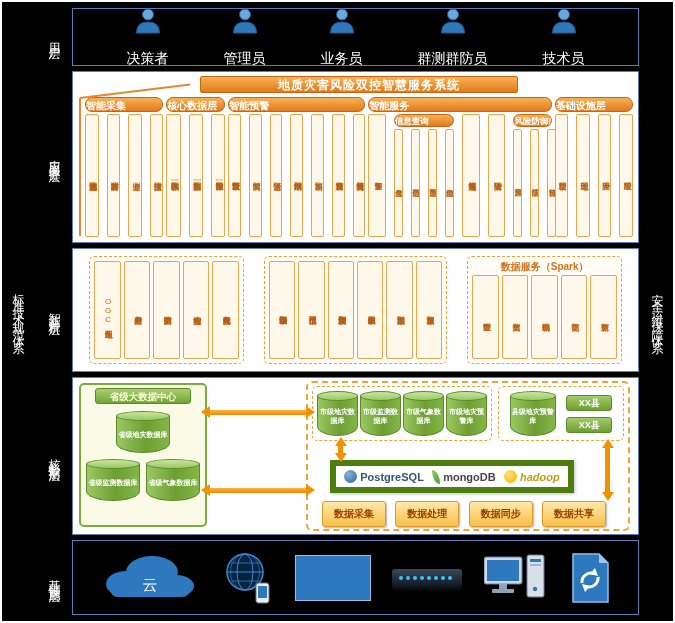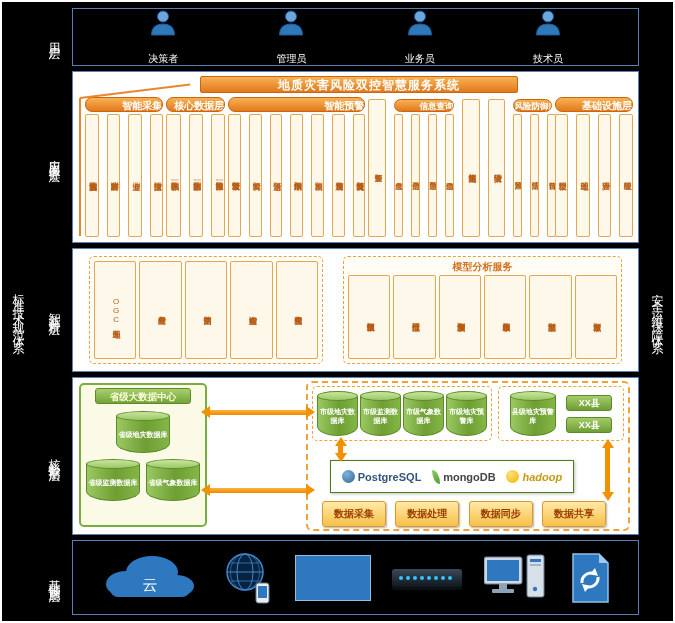--- a/index.html
+++ b/index.html
@@ -19,30 +19,30 @@
 
   .layer-user { height: 58px; }
   .layer-app { height: 172px; }
   .layer-analysis { height: 124px; }
   .layer-data { height: 158px; }
   .layer-infra { flex: 1; }
 
   
   .user-body { background: #000; display: flex; align-items: center; justify-content: space-around; padding: 0 26px; }
   .user { display: flex; flex-direction: column; align-items: center; }
-  .user-name { color: #fff; font-size: 10px; margin-top: 12px; white-space: nowrap; }
+  .user-name { color: #fff; font-size: 14px; margin-top: 12px; white-space: nowrap; }
 
   
   .app-body { background: #fff; padding: 3px 5px 5px 12px; display: flex; flex-direction: column; }
   .app-banner { position: relative; z-index: 2; width: 58%; margin: 1px auto 3px; height: 17px; line-height: 17px; text-align: center; color: #fff; font-weight: bold; font-size: 12px; letter-spacing: 1px; background: linear-gradient(180deg,#f7b254,#e2791c); border: 1px solid #c9650e; border-radius: 2px; padding-left: 20px; }
   .app-vline { position: absolute; left: 6px; top: 26px; bottom: 6px; width: 2px; background: #e8872c; }
   .app-slant { position: absolute; left: 7px; top: 25px; width: 111px; height: 2px; background: #e8872c; transform: rotate(-7deg); transform-origin: left center; }
   .app-groups { display: flex; gap: 3px; flex: 1; min-height: 0; margin-top: 1px; }
   .group, .subgroup { display: flex; flex-direction: column; min-width: 0; flex-shrink: 1; }
-  .group-header, .sub-header { height: 15px; line-height: 15px; font-size: 10px; font-weight: bold; color: #fff; text-align: right; white-space: nowrap; overflow: hidden; background: linear-gradient(180deg,#f7b254,#e2791c); border: 1px solid #c9650e; border-radius: 7px; }
+  .group-header, .sub-header { height: 15px; line-height: 15px; font-size: 10px; font-weight: bold; color: #fff; text-align: left; white-space: nowrap; overflow: hidden; background: linear-gradient(180deg,#f7b254,#e2791c); border: 1px solid #c9650e; border-radius: 7px; }
   .sub-header { height: 13px; line-height: 13px; font-size: 8.5px; }
   .group-items, .sub-items { display: flex; gap: 8px; flex: 1; margin-top: 2px; min-height: 0; }
   .vitem { flex: 1; min-width: 9px; background: #fef8ea; border: 1px solid #e7a64e; border-radius: 2px; color: #b85c12; font-size: 8px; line-height: 1.1; writing-mode: vertical-rl; text-orientation: upright; display: flex; align-items: center; justify-content: center; text-align: center; padding: 2px 0; overflow: hidden; }
   .sub-items .vitem { font-size: 7.5px; }
 
   
   .analysis-body { background: #fff; display: flex; gap: 20px; padding: 7px 16px; }
   .ana-group { border: 1px dashed #e8a23c; border-radius: 5px; padding: 3px 4px 4px; display: flex; flex-direction: column; background: #fffdf6; min-width: 0; }
   .ana-header { font-size: 10px; font-weight: bold; color: #d2721e; text-align: center; height: 14px; line-height: 14px; white-space: nowrap; overflow: hidden; }
   .ana-items { display: flex; gap: 3px; flex: 1; margin-top: 1px; min-height: 0; }
@@ -73,21 +73,21 @@
 
   .city-box { position: absolute; left: 150px; top: 60px; width: 80px; height: 42px; background: linear-gradient(180deg,#f2a147,#e0761b); border: 1px solid #c9650e; border-radius: 4px; color: #fff; font-size: 10px; font-weight: bold; display: flex; flex-direction: column; align-items: center; justify-content: center; text-align: center; z-index: 4; line-height: 1.3; }
 
   .right-area { position: absolute; left: 233px; top: 3px; width: 324px; height: 150px; border: 2px dashed #eda338; border-radius: 6px; }
   .inner-dash { position: absolute; border: 1.5px dashed #eda338; border-radius: 5px; }
   .city-dbs { left: 4px; top: 3px; width: 180px; height: 55px; display: flex; align-items: center; justify-content: space-evenly; padding: 2px; }
   .county-box { left: 190px; top: 3px; width: 126px; height: 55px; display: flex; align-items: center; justify-content: space-evenly; }
   .county-nodes { display: flex; flex-direction: column; gap: 6px; }
   .county-node { width: 46px; height: 16px; line-height: 15px; background: linear-gradient(180deg,#a2cd6a,#6f9e33); border: 1px solid #5c8a28; border-radius: 3px; color: #fff; font-size: 9px; font-weight: bold; text-align: center; }
 
-  .platform-box { position: absolute; left: 22px; top: 77px; width: 244px; height: 33px; background: #fff; border: 1px solid #4d7c0f; box-shadow: 1px 1px 3px rgba(0,0,0,.25); display: flex; align-items: center; justify-content: space-evenly; }
+  .platform-box { position: absolute; left: 22px; top: 77px; width: 244px; height: 33px; background: #fff; border: 6px solid #4d7c0f; box-shadow: 1px 1px 3px rgba(0,0,0,.25); display: flex; align-items: center; justify-content: space-evenly; }
   .chip { display: flex; align-items: center; gap: 3px; font-size: 11px; font-weight: bold; white-space: nowrap; }
   .chip-ic { width: 13px; height: 13px; border-radius: 50%; flex: none; }
   .chip-pg { color: #33557d; }
   .chip-pg .chip-ic { background: radial-gradient(circle at 35% 30%,#7fb3dd,#336791); }
   .chip-mongo { color: #454545; }
   .chip-mongo .chip-ic { width: 8px; height: 14px; border-radius: 0 100% 0 100%; background: linear-gradient(135deg,#8fd15f,#4f9b35); }
   .chip-hadoop { color: #c59a12; font-style: italic; }
   .chip-hadoop .chip-ic { background: radial-gradient(circle at 35% 30%,#ffe07a,#f0b400); }
 
   .actions-row { position: absolute; left: 14px; top: 118px; width: 284px; height: 26px; display: flex; justify-content: space-between; }
@@ -128,20 +128,27 @@
                 <path d="M2.5 26 q0 -11 11.5 -11 q11.5 0 11.5 11 z" fill="#2f78ba" stroke="#1f5c96"></path>
               </svg></div>
             <div class="user-name">管理员</div>
           </div>
           <div class="user">
             <div class="user-ic"><svg width="28" height="27" viewBox="0 0 28 27">
                 <circle cx="14" cy="7.5" r="5.5" fill="#6aa7dd" stroke="#1f5c96"></circle>
                 <path d="M2.5 26 q0 -11 11.5 -11 q11.5 0 11.5 11 z" fill="#2f78ba" stroke="#1f5c96"></path>
               </svg></div>
             <div class="user-name">业务员</div>
+          </div>
+          <div class="user">
+            <div class="user-ic"><svg width="28" height="27" viewBox="0 0 28 27">
+                <circle cx="14" cy="7.5" r="5.5" fill="#6aa7dd" stroke="#1f5c96"></circle>
+                <path d="M2.5 26 q0 -11 11.5 -11 q11.5 0 11.5 11 z" fill="#2f78ba" stroke="#1f5c96"></path>
+              </svg></div>
+            <div class="user-name">群测群防员</div>
           </div>
           <div class="user">
             <div class="user-ic"><svg width="28" height="27" viewBox="0 0 28 27">
                 <circle cx="14" cy="7.5" r="5.5" fill="#6aa7dd" stroke="#1f5c96"></circle>
                 <path d="M2.5 26 q0 -11 11.5 -11 q11.5 0 11.5 11 z" fill="#2f78ba" stroke="#1f5c96"></path>
               </svg></div>
             <div class="user-name">技术员</div>
           </div>
         </div>
     </section>
@@ -176,20 +183,21 @@
                 <div class="vitem">预警模型管理</div>
                 <div class="vitem">实时预警</div>
                 <div class="vitem">递进预警</div>
                 <div class="vitem">中期预报预测</div>
                 <div class="vitem">长期预测</div>
                 <div class="vitem">预警信息发布</div>
                 <div class="vitem">预警反馈与分析</div>
               </div>
             </div>
             <div class="group" style="flex: 9.36 1 0px;">
+              <div class="group-header">智能服务</div>
               <div class="group-items">
                 <div class="vitem">预警服务</div>
                 <div class="subgroup" style="flex: 3.9 1 0px;">
                   <div class="sub-header">信息查询</div>
                   <div class="sub-items">
                     <div class="vitem" style="font-size: 7.5px;">气象信息</div>
                     <div class="vitem" style="font-size: 7.5px;">雨情信息</div>
                     <div class="vitem" style="font-size: 7.5px;">预警信息</div>
                     <div class="vitem" style="font-size: 7.5px;">险情信息</div>
                     <div class="vitem" style="font-size: 7.5px;">灾情信息</div>
@@ -226,28 +234,37 @@
           <div class="ana-group" style="flex: 5 1 0px;">
             <div class="ana-items">
               <div class="vitem">OGC地图服务</div>
               <div class="vitem">空间分析服务</div>
               <div class="vitem">空间数据浏览</div>
               <div class="vitem">空间查询检索</div>
               <div class="vitem">空间可视化服务</div>
             </div>
           </div>
           <div class="ana-group" style="flex: 6 1 0px;">
-            <div class="ana-header">模型分析服务</div>
             <div class="ana-items">
               <div class="vitem">短临预警预报模型</div>
               <div class="vitem">过程预报模型</div>
               <div class="vitem">年度预测预报模型</div>
               <div class="vitem">降水临界值模型</div>
               <div class="vitem">动态预警模型</div>
               <div class="vitem">单点预警模型</div>
+            </div>
+          </div>
+          <div class="ana-group" style="flex: 5 1 0px;">
+            <div class="ana-header">数据服务（Spark）</div>
+            <div class="ana-items">
+              <div class="vitem">数据管理</div>
+              <div class="vitem">数据分类</div>
+              <div class="vitem">数据编码</div>
+              <div class="vitem">数据汇交</div>
+              <div class="vitem">数据更新</div>
             </div>
           </div>
         </div>
     </section>
 
     <section class="layer layer-data">
       <div class="layer-label vtext">核心数据层</div>
       <div class="layer-body data-body">
         <div class="prov-box">
           <div class="prov-header">省级大数据中心</div>

